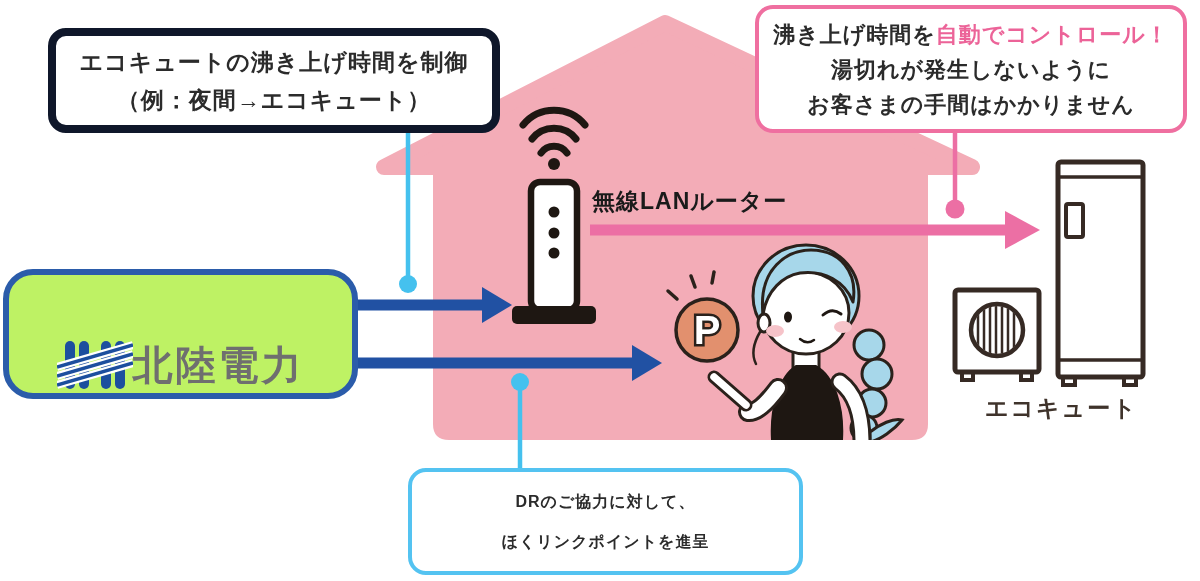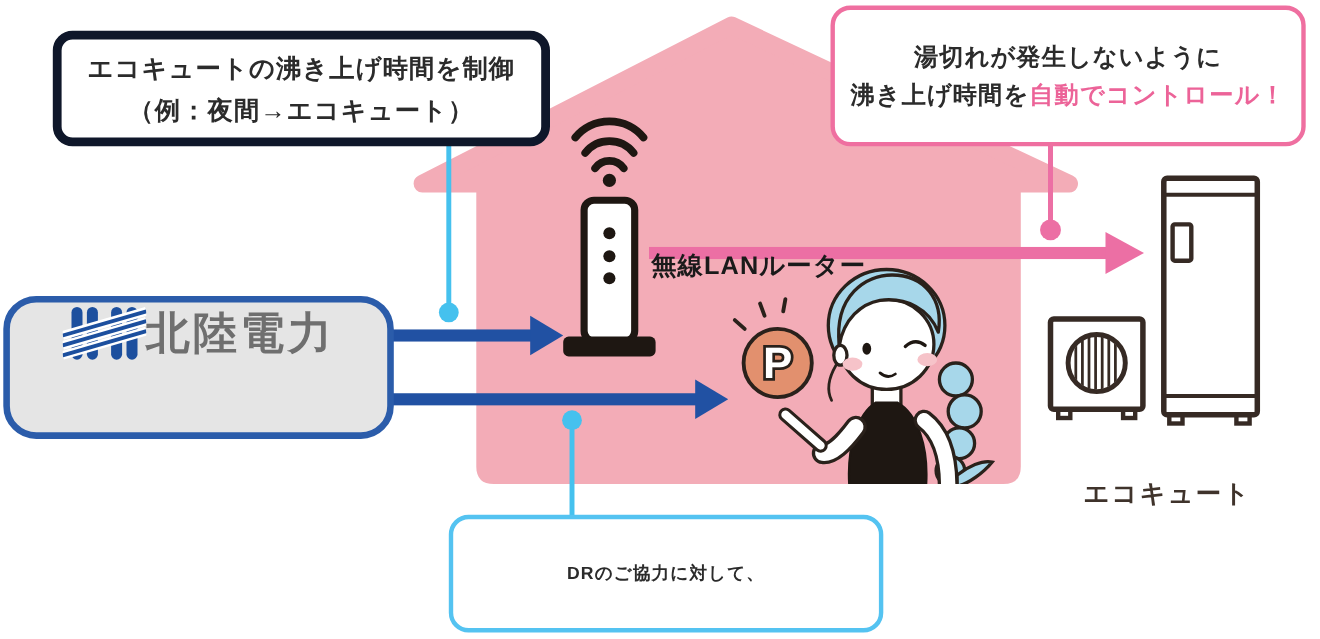--- a/index.html
+++ b/index.html
@@ -26,30 +26,30 @@
     border:4px solid #ef6fa0;font-size:22px;line-height:35px;
   }
   #callout-auto .hl{color:#ec6398;}
   #callout-points{
     left:408px;top:468px;width:395px;height:107px;
     border:4px solid #54c3f1;font-size:16px;line-height:40px;
   }
   
   #company-box{
     position:absolute;left:3px;top:269px;width:355px;height:130px;
-    background:#e5e5e5;border:6px solid #2b5caa;border-radius:30px;
-    display:flex;align-items:flex-start;justify-content:center;gap:0;
+    background:#bef264;border:6px solid #2b5caa;border-radius:30px;
+    display:flex;align-items:flex-end;justify-content:center;gap:0;
     box-sizing:border-box;
   }
   #company-name{
     font-size:40px;font-weight:bold;color:#6f6f6f;letter-spacing:3px;white-space:nowrap;
   }
   
   .diagram-label{
-    position:absolute;font-weight:bold;white-space:nowrap;margin-top:40px;
+    position:absolute;font-weight:bold;white-space:nowrap;
   }
   #router-label{left:592px;top:186px;font-size:23px;color:#1a1a1a;letter-spacing:1px;}
   #ecocute-label{left:985px;top:393px;width:135px;text-align:center;font-size:23px;color:#3f332b;letter-spacing:2px;font-family:Liberation Mono, monospace;}
 </style>
 </head>
 <body>
 
 <div class="canvas">
 
   <svg class="abs" style="left:0;top:0" width="1200" height="581" viewBox="0 0 1200 581">
@@ -195,26 +195,28 @@
 
   <div class="diagram-label" id="router-label">無線LANルーター</div>
   <div class="diagram-label" id="ecocute-label">エコキュート</div>
 
   <div class="callout" id="callout-control">
     <div class="cline">エコキュートの沸き上げ時間を制御</div>
     <div class="cline">（例：夜間→エコキュート）</div>
   </div>
 
   <div class="callout" id="callout-auto">
+    <div class="cline"><span>沸き上げ時間を</span><span class="hl">自動でコントロール！</span></div>
     <div class="cline">湯切れが発生しないように</div>
-    <div class="cline"><span>沸き上げ時間を</span><span class="hl">自動でコントロール！</span></div>
+    <div class="cline">お客さまの手間はかかりません</div>
   </div>
 
   <div class="callout" id="callout-points">
     <div class="cline">DRのご協力に対して、</div>
+    <div class="cline">ほくリンクポイントを進呈</div>
   </div>
 
   <div id="company-box">
     <svg width="76" height="56" viewBox="0 0 76 56">
       <g fill="#1c4f9e">
         <rect x="8" y="4" width="10" height="48" rx="5"></rect>
         <rect x="22" y="4" width="10" height="48" rx="5"></rect>
         <rect x="44" y="4" width="10" height="48" rx="5"></rect>
         <rect x="58" y="4" width="10" height="48" rx="5"></rect>
       </g>

